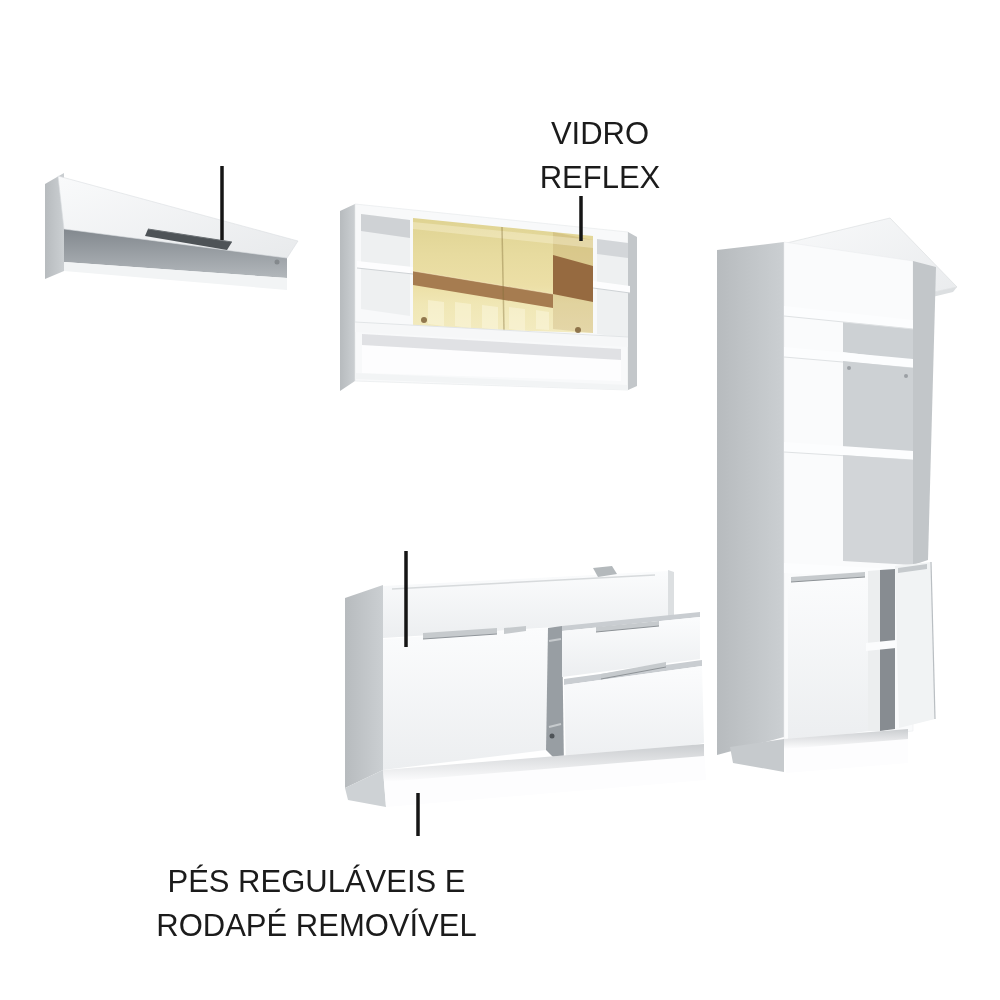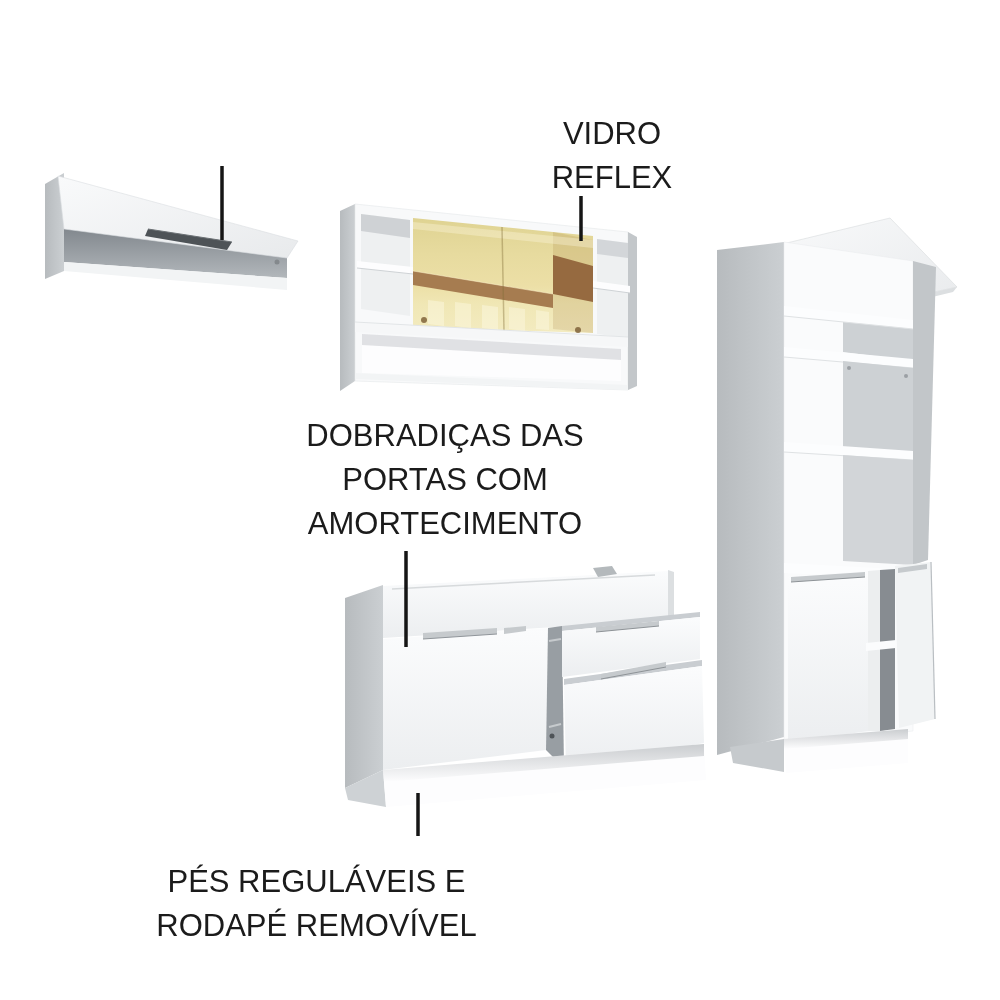--- a/index.html
+++ b/index.html
@@ -6,21 +6,21 @@
   .canvas{
     position:relative;width:1000px;height:1000px;background:#ffffff;
     font-family:"Liberation Sans",sans-serif;overflow:hidden;
   }
   .scene{position:absolute;left:0;top:0;width:1000px;height:1000px;}
   .callout{
     position:absolute;color:#1b1b1b;font-size:31px;line-height:44px;
     text-align:center;white-space:pre-line;letter-spacing:0px;font-weight:400;
   }
   .callout-handles{left:40px;top:82px;width:370px;}
-  .callout-glass{left:492px;top:112px;width:240px;text-align:center;}
+  .callout-glass{left:480px;top:112px;width:240px;text-align:center;}
   .callout-hinges{left:275px;top:414px;width:340px;}
   .callout-feet{left:124px;top:840px;width:385px;margin-top:20px;}
 </style>
 </head>
 <body>
 
 <div class="canvas">
 
   <svg class="scene" viewBox="0 0 1000 1000" xmlns="http://www.w3.org/2000/svg">
     <defs>
@@ -179,18 +179,15 @@
     <g>
       <line x1="222" y1="166" x2="222" y2="240" stroke="#151515" stroke-width="3.5"></line>
       <line x1="581" y1="196" x2="581" y2="241" stroke="#151515" stroke-width="3.5"></line>
       <line x1="406" y1="551" x2="406" y2="647" stroke="#151515" stroke-width="3.5"></line>
       <line x1="418" y1="793" x2="418" y2="836" stroke="#151515" stroke-width="3.5"></line>
     </g>
   </svg>
 
   <div class="callout callout-glass">VIDRO
 REFLEX</div>
-  <div class="callout callout-hinges">DOBRADIÇAS DAS
-PORTAS COM
-AMORTECIMENTO</div>
   <div class="callout callout-feet">PÉS REGULÁVEIS E
 RODAPÉ REMOVÍVEL</div>
 </div>
 
 </body></html>

